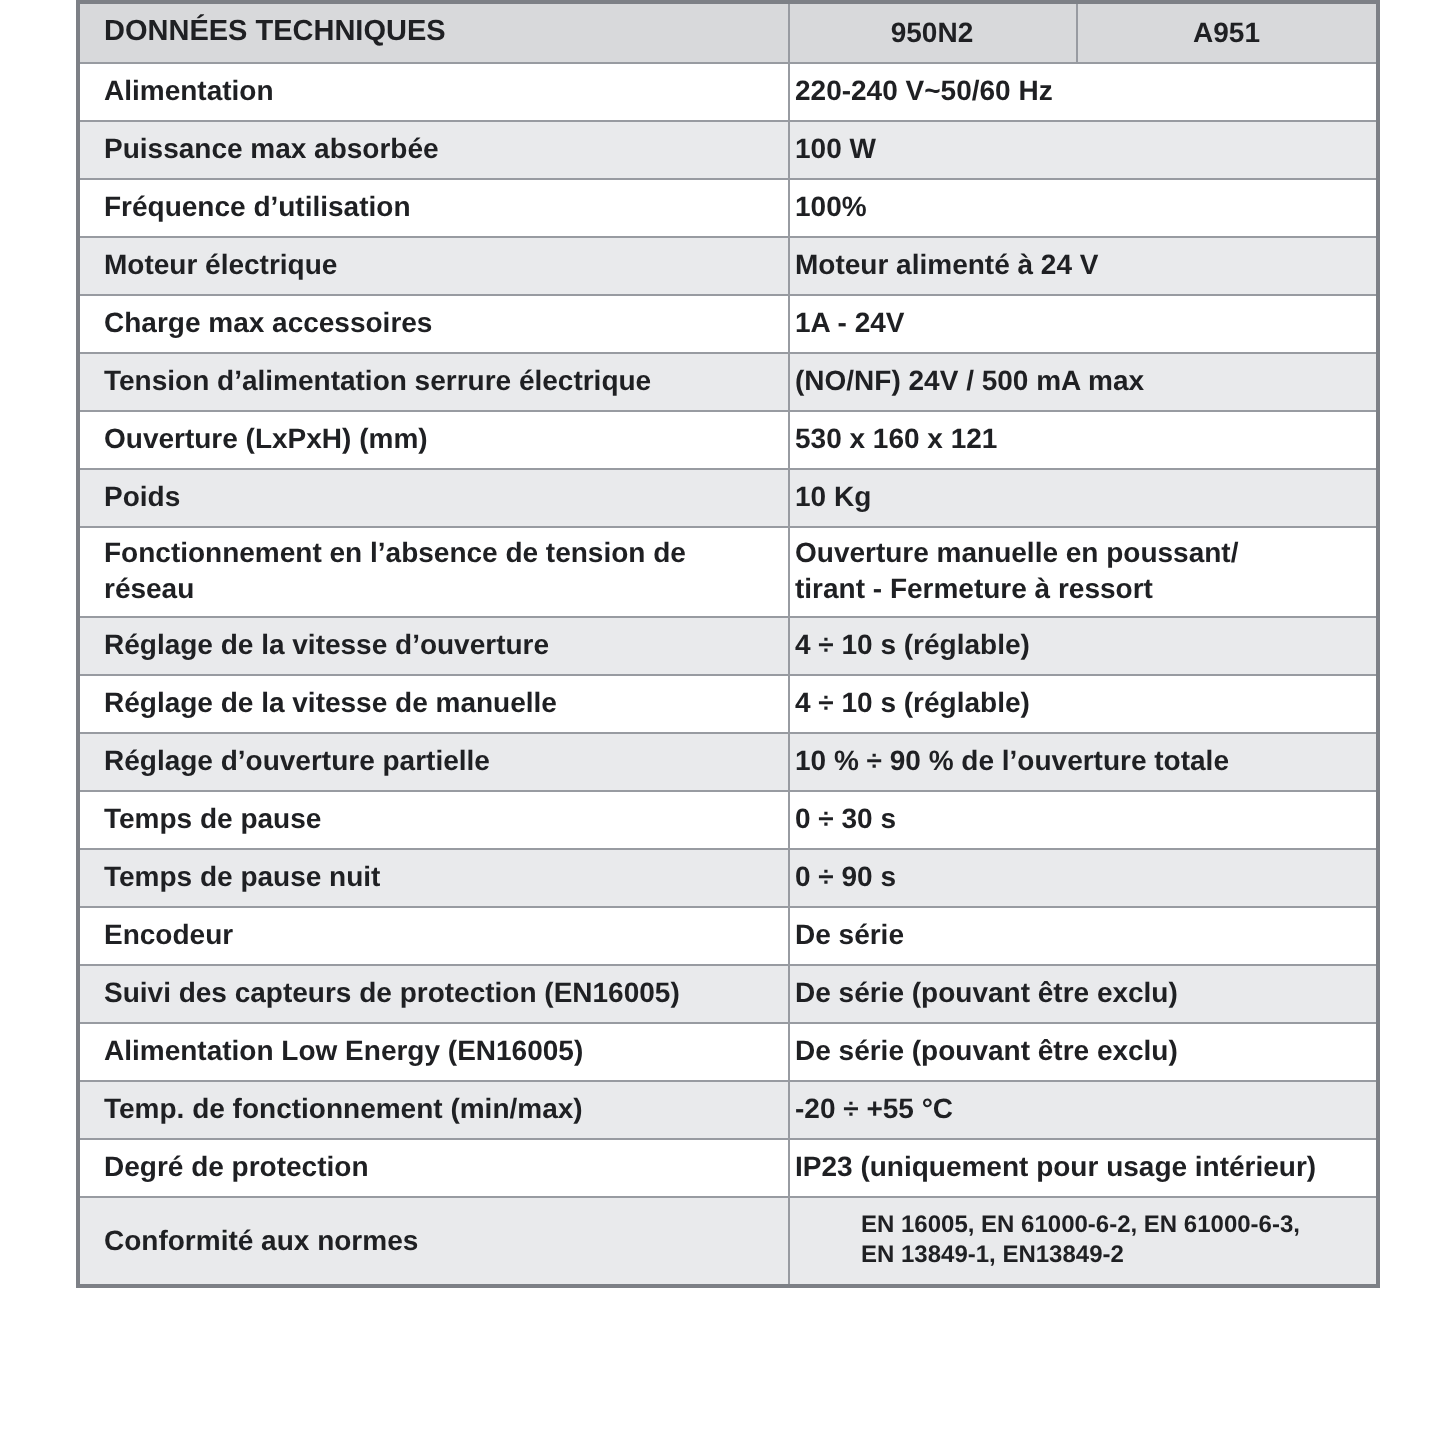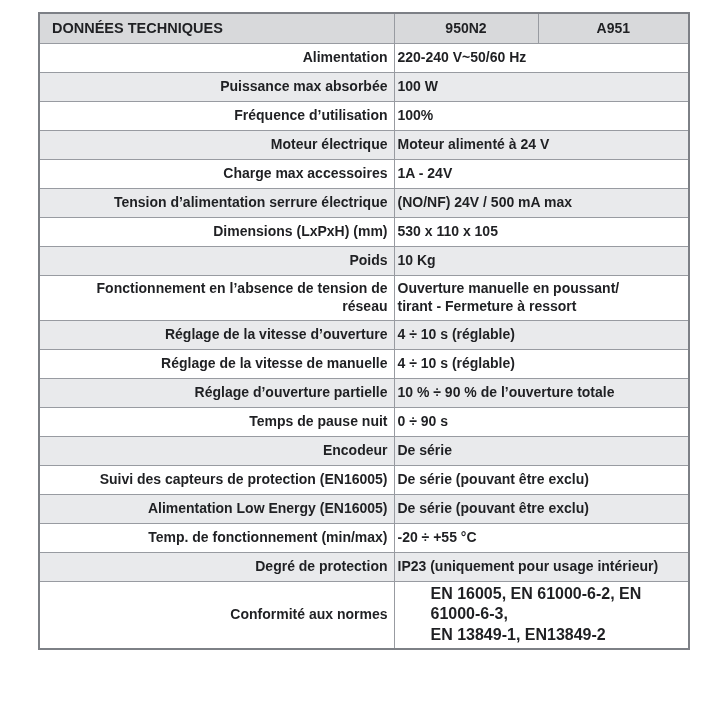--- a/index.html
+++ b/index.html
@@ -6,21 +6,21 @@
     --header-bg:#d8d9db;
     --alt-row-bg:#e9eaec;
     --border:#989ba1;
     --outer-border:#7d8086;
     --text:#1f2023;
     --page-bg:#ffffff;
   }
   *{box-sizing:border-box;margin:0;padding:0;}
   html,body{width:720px;height:720px;background:var(--page-bg);overflow:hidden;}
   body{font-family:"Liberation Sans","DejaVu Sans",sans-serif;color:var(--text);}
-  .sheet{position:absolute;left:38px;top:12px;width:530px;}
+  .sheet{position:absolute;left:38px;top:0;width:530px;}
   table{
     width:100%;
     border-collapse:collapse;
     table-layout:fixed;
     border:2px solid var(--outer-border);
   }
   col.c-label{width:355px;}
   col.c-m1{width:144px;}
   col.c-m2{width:151px;}
   th,td{
@@ -30,23 +30,23 @@
     line-height:1.25;
     vertical-align:middle;
     overflow:hidden;
   }
   thead tr{height:30px;background:var(--header-bg);}
   th.title{text-align:left;padding-left:12px;font-size:14.5px;}
   th.model{text-align:center;}
   tbody tr{height:29px;background:#ffffff;}
   tbody tr.tall{height:45px;}
   tbody tr:nth-child(even){background:var(--alt-row-bg);}
-  td.label{text-align:right;padding:2px 6px 2px 28px;}
+  td.label{text-align:left;padding:2px 6px 2px 12px;}
   td.value{padding:2px 3px;white-space:pre-line;}
-  td.value.small{font-size:16px;line-height:1.3;padding-left:36px;}
+  td.value.small{font-size:12px;line-height:1.3;padding-left:36px;}
 </style>
 </head>
 <body>
 
 <div class="sheet">
   <table>
     <colgroup>
       <col class="c-label">
       <col class="c-m1">
       <col class="c-m2">
@@ -77,22 +77,22 @@
         </tr>
         <tr class="">
           <td class="label">Charge max accessoires</td>
           <td class="value" colspan="2">1A - 24V</td>
         </tr>
         <tr class="">
           <td class="label">Tension d’alimentation serrure électrique</td>
           <td class="value" colspan="2">(NO/NF) 24V / 500 mA max</td>
         </tr>
         <tr class="">
-          <td class="label">Dimensions (LxPxH) (mm)</td>
-          <td class="value" colspan="2">530 x 110 x 105</td>
+          <td class="label">Ouverture (LxPxH) (mm)</td>
+          <td class="value" colspan="2">530 x 160 x 121</td>
         </tr>
         <tr class="">
           <td class="label">Poids</td>
           <td class="value" colspan="2">10 Kg</td>
         </tr>
         <tr class="tall">
           <td class="label">Fonctionnement en l’absence de tension de réseau</td>
           <td class="value" colspan="2">Ouverture manuelle en poussant/
 tirant - Fermeture à ressort</td>
         </tr>
@@ -100,20 +100,24 @@
           <td class="label">Réglage de la vitesse d’ouverture</td>
           <td class="value" colspan="2">4 ÷ 10 s (réglable)</td>
         </tr>
         <tr class="">
           <td class="label">Réglage de la vitesse de manuelle</td>
           <td class="value" colspan="2">4 ÷ 10 s (réglable)</td>
         </tr>
         <tr class="">
           <td class="label">Réglage d’ouverture partielle</td>
           <td class="value" colspan="2">10 % ÷ 90 % de l’ouverture totale</td>
+        </tr>
+        <tr class="">
+          <td class="label">Temps de pause</td>
+          <td class="value" colspan="2">0 ÷ 30 s</td>
         </tr>
         <tr class="">
           <td class="label">Temps de pause nuit</td>
           <td class="value" colspan="2">0 ÷ 90 s</td>
         </tr>
         <tr class="">
           <td class="label">Encodeur</td>
           <td class="value" colspan="2">De série</td>
         </tr>
         <tr class="">

